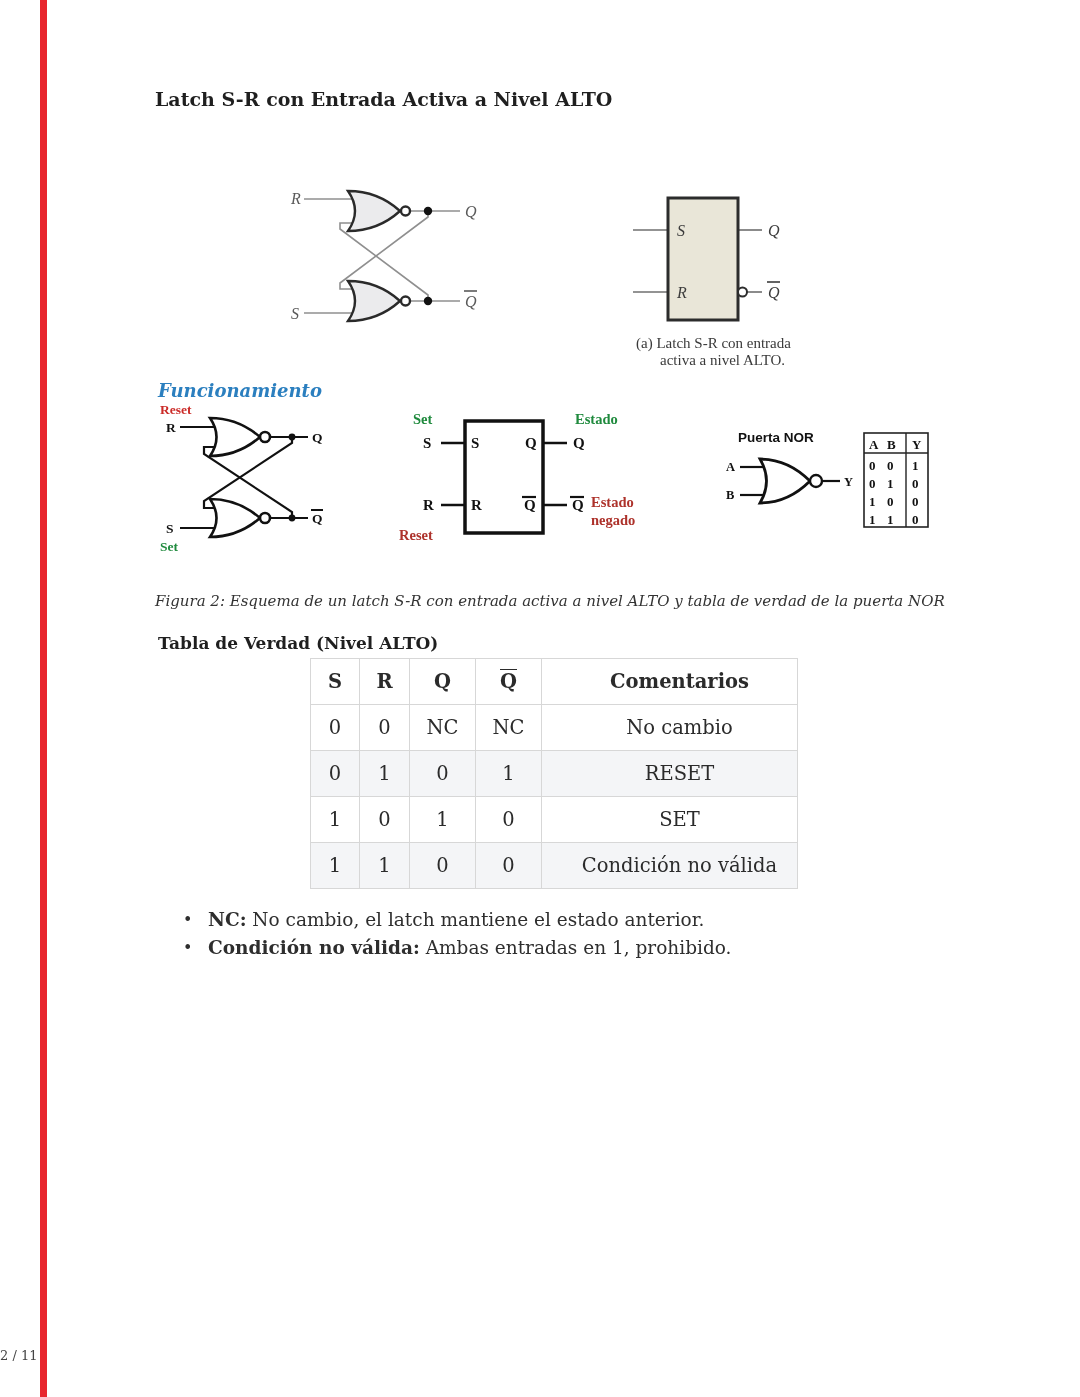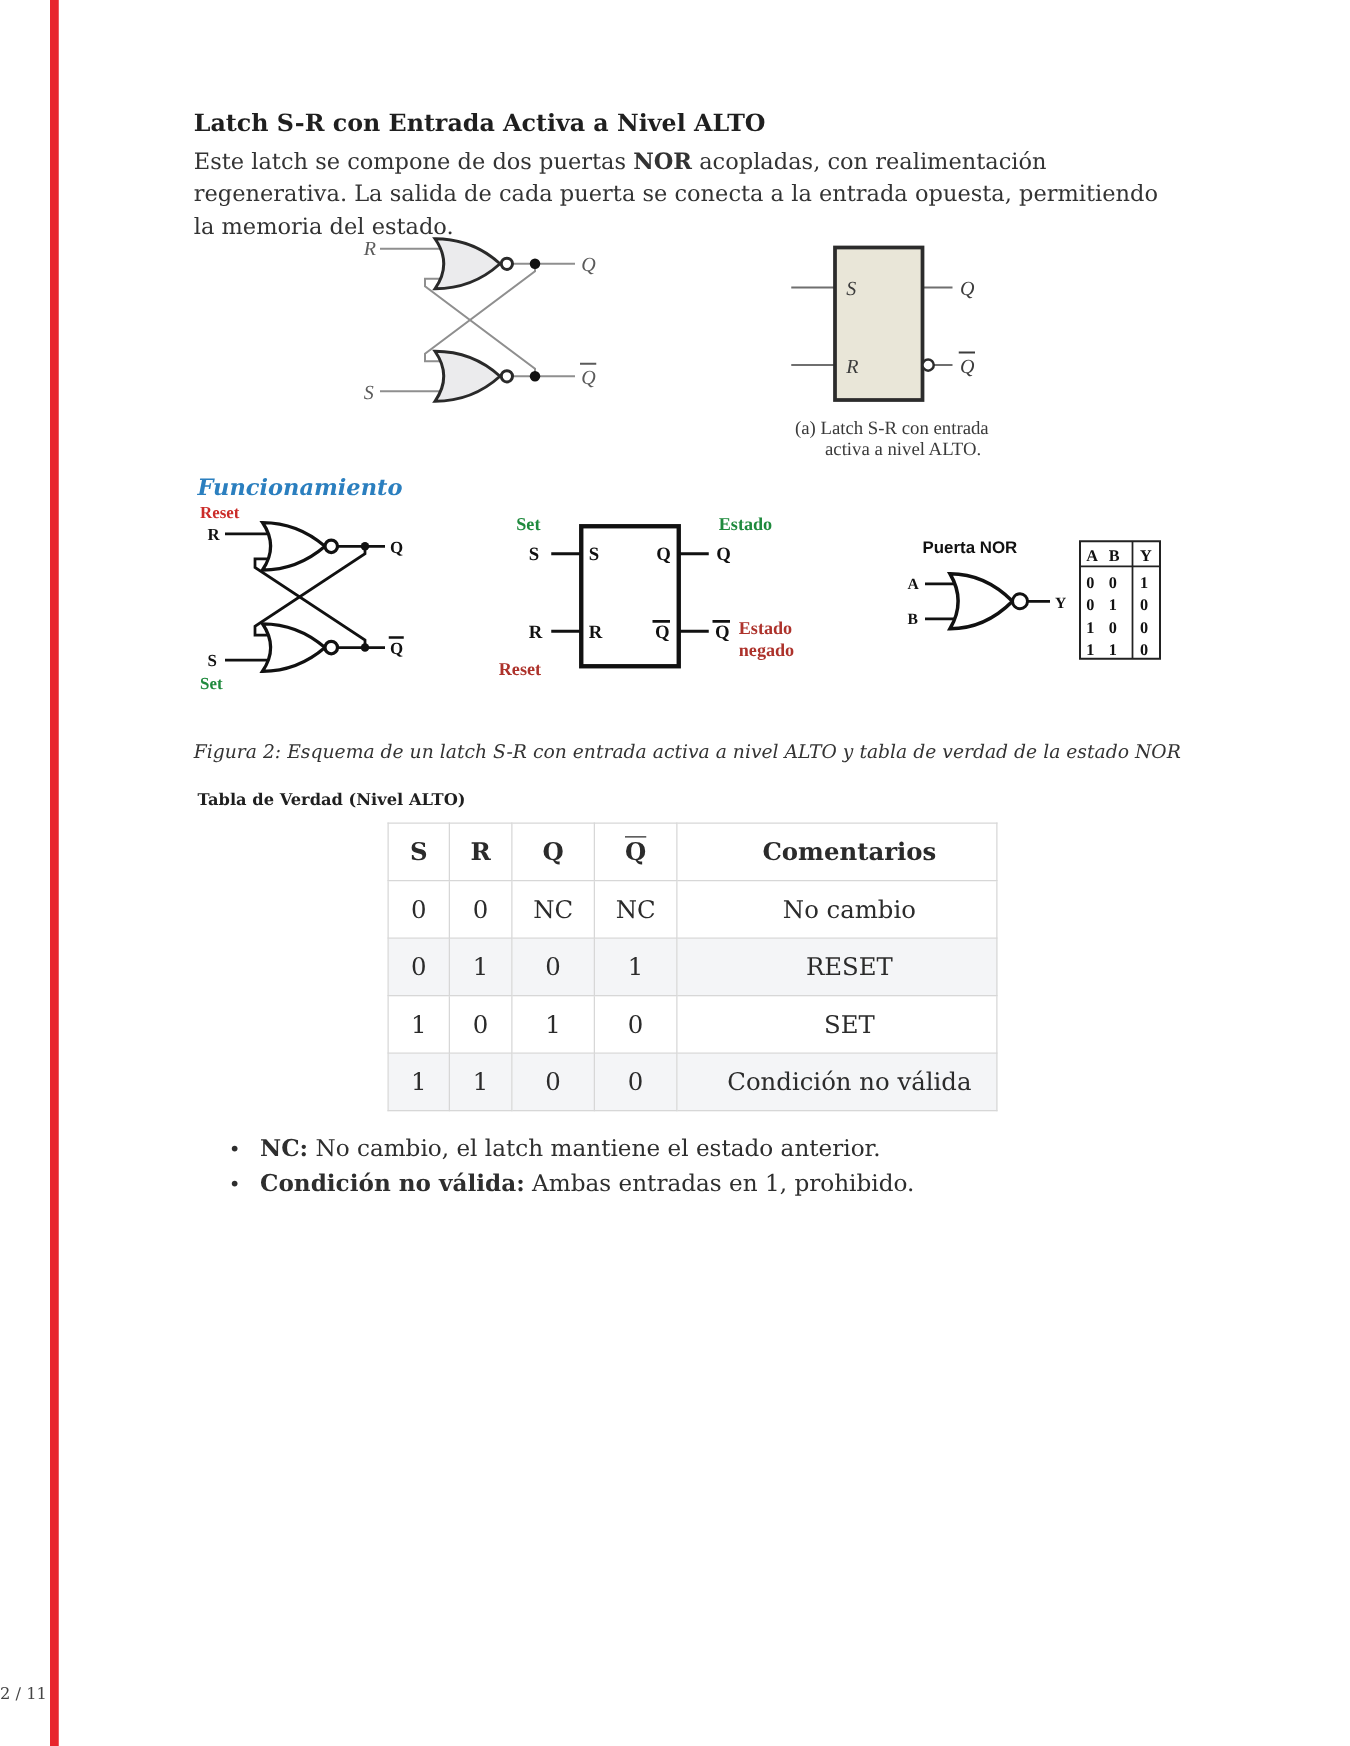--- a/index.html
+++ b/index.html
@@ -5,21 +5,21 @@
   html,body{margin:0;padding:0;background:#ffffff;}
   #page{position:relative;width:1080px;height:1397px;background:#ffffff;overflow:hidden;
         font-family:"DejaVu Serif", serif;color:#2b2b2b;}
   .abs{position:absolute;}
   .redstrip{left:40px;top:0;width:7px;height:1397px;background:#e8262d;}
   h1.sec{font-size:19px;font-weight:bold;color:#1f1f1f;margin:0;font-family:"DejaVu Serif",serif;}
   .para{font-size:18px;line-height:26px;color:#333;width:775px;}
   .figcap{font-size:15px;color:#3a3a3a;font-family:"Liberation Serif",serif;line-height:17px;}
   .func-title{font-size:18px;font-style:italic;font-weight:600;text-align:right;}
   .fig2cap{font-size:15px;font-style:italic;color:#333;}
-  .tt-title{font-size:13px;font-weight:bold;color:#1f1f1f;}
+  .tt-title{font-size:17px;font-weight:bold;color:#1f1f1f;}
   table.tt{border-collapse:collapse;font-family:"DejaVu Serif",serif;font-size:19.5px;color:#2b2b2b;}
   table.tt th, table.tt td{border:1px solid #d7d7d7;height:45px;padding:0;text-align:center;font-weight:normal;}
   table.tt th{font-weight:bold;}
   table.tt .c0{width:48px;} table.tt .c1{width:49px;} table.tt .c2{width:65px;}
   table.tt .c3{width:65px;} table.tt .c4{width:235px;text-align:center;padding-left:20px;}
   table.tt tbody tr:nth-child(even){background:#f4f5f7;}
   .ovl{text-decoration:overline;}
   .bullets{font-size:18.5px;line-height:27.5px;color:#2e2e2e;}
   .bullets .row{display:flex;}
   .bullets .dot{width:25px;font-size:16px;}
@@ -29,21 +29,20 @@
   .sans{font-family:"Liberation Sans",sans-serif;font-weight:bold;}
 </style>
 </head>
 <body>
 
 <div id="page">
 
   <div class="abs redstrip"></div>
 
   <h1 class="abs sec" style="left:155px;top:88px;"><span>Latch S-R con Entrada Activa a Nivel ALTO</span></h1>
-  <div class="abs para" style="left:155px;top:117px;"><span>Este latch se compone de dos puertas </span><b>NOR</b><span> acopladas, con realimentación regenerativa. La salida de cada puerta se conecta a la entrada opuesta, permitiendo la memoria del estado.</span></div>
 
   <svg class="abs" style="left:288px;top:183px;" width="250" height="150" viewBox="0 0 250 150">
     <g stroke="#8f8f8f" stroke-width="1.6" fill="none">
       <path d="M16,16 H72"></path>
         <path d="M16,130 H72"></path>
       <path d="M122,28 H172"></path>
         <path d="M122,118 H172"></path>
       <path d="M140,28 L140,34 L52,100 L52,106 L72,106"></path>
       <path d="M140,118 L140,112 L52,46 L52,40 L72,40"></path>
     </g>
@@ -174,21 +173,21 @@
       <text x="190" y="63">0</text>
       <text x="147" y="81">1</text>
       <text x="165" y="81">0</text>
       <text x="190" y="81">0</text>
       <text x="147" y="99">1</text>
       <text x="165" y="99">1</text>
       <text x="190" y="99">0</text>
     </g>
   </svg>
 
-  <div class="abs fig2cap" style="left:155px;top:592px;"><span>Figura 2: Esquema de un latch S-R con entrada activa a nivel ALTO y tabla de verdad de la estado NOR</span></div>
+  <div class="abs fig2cap" style="left:155px;top:592px;"><span>Figura 2: Esquema de un latch S-R con entrada activa a nivel ALTO y tabla de verdad de la puerta NOR</span></div>
 
   <div class="abs tt-title" style="left:158px;top:633px;"><span>Tabla de Verdad (Nivel ALTO)</span></div>
   <table class="tt abs" style="left:310px;top:658px;">
     <thead>
       <tr>
         <th class="c0">S</th>
         <th class="c1">R</th>
         <th class="c2">Q</th>
         <th class="c3"><span class="ovl">Q</span></th>
         <th class="c4">Comentarios</th>

